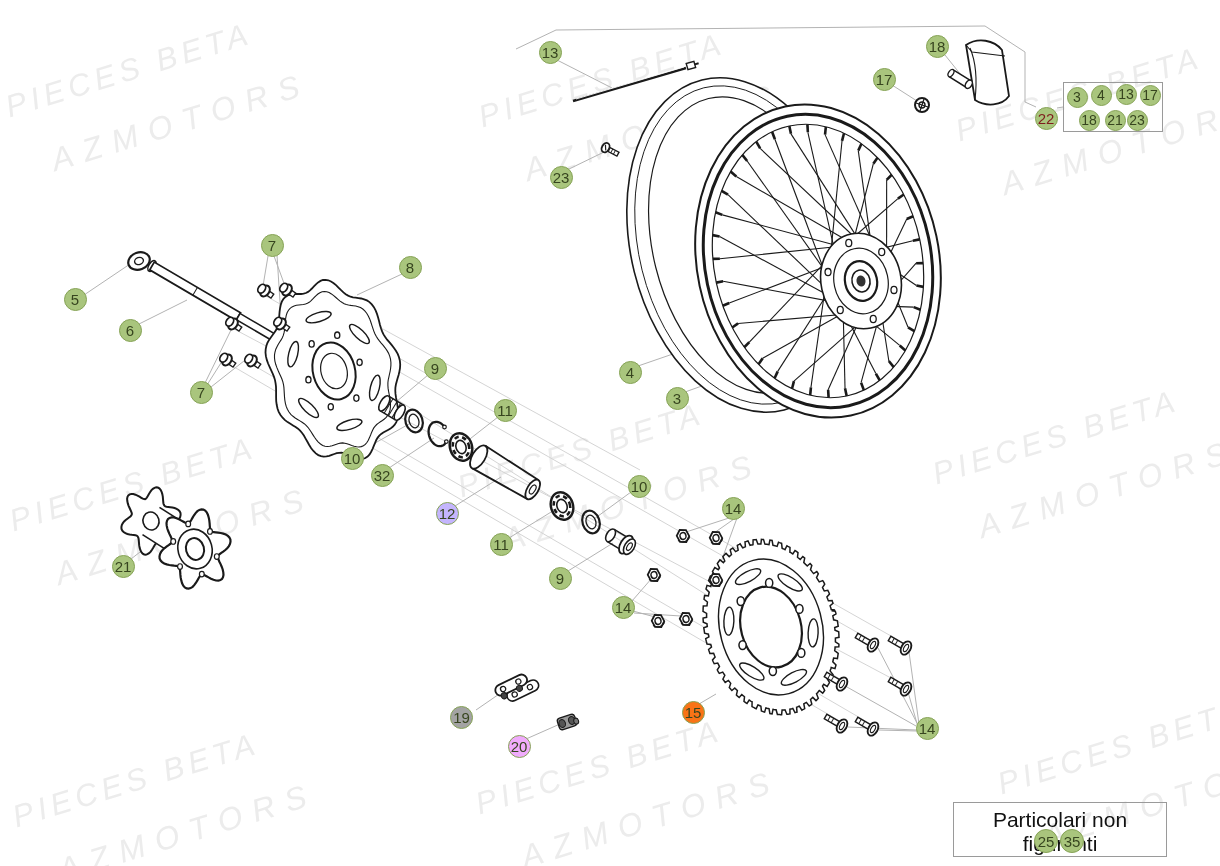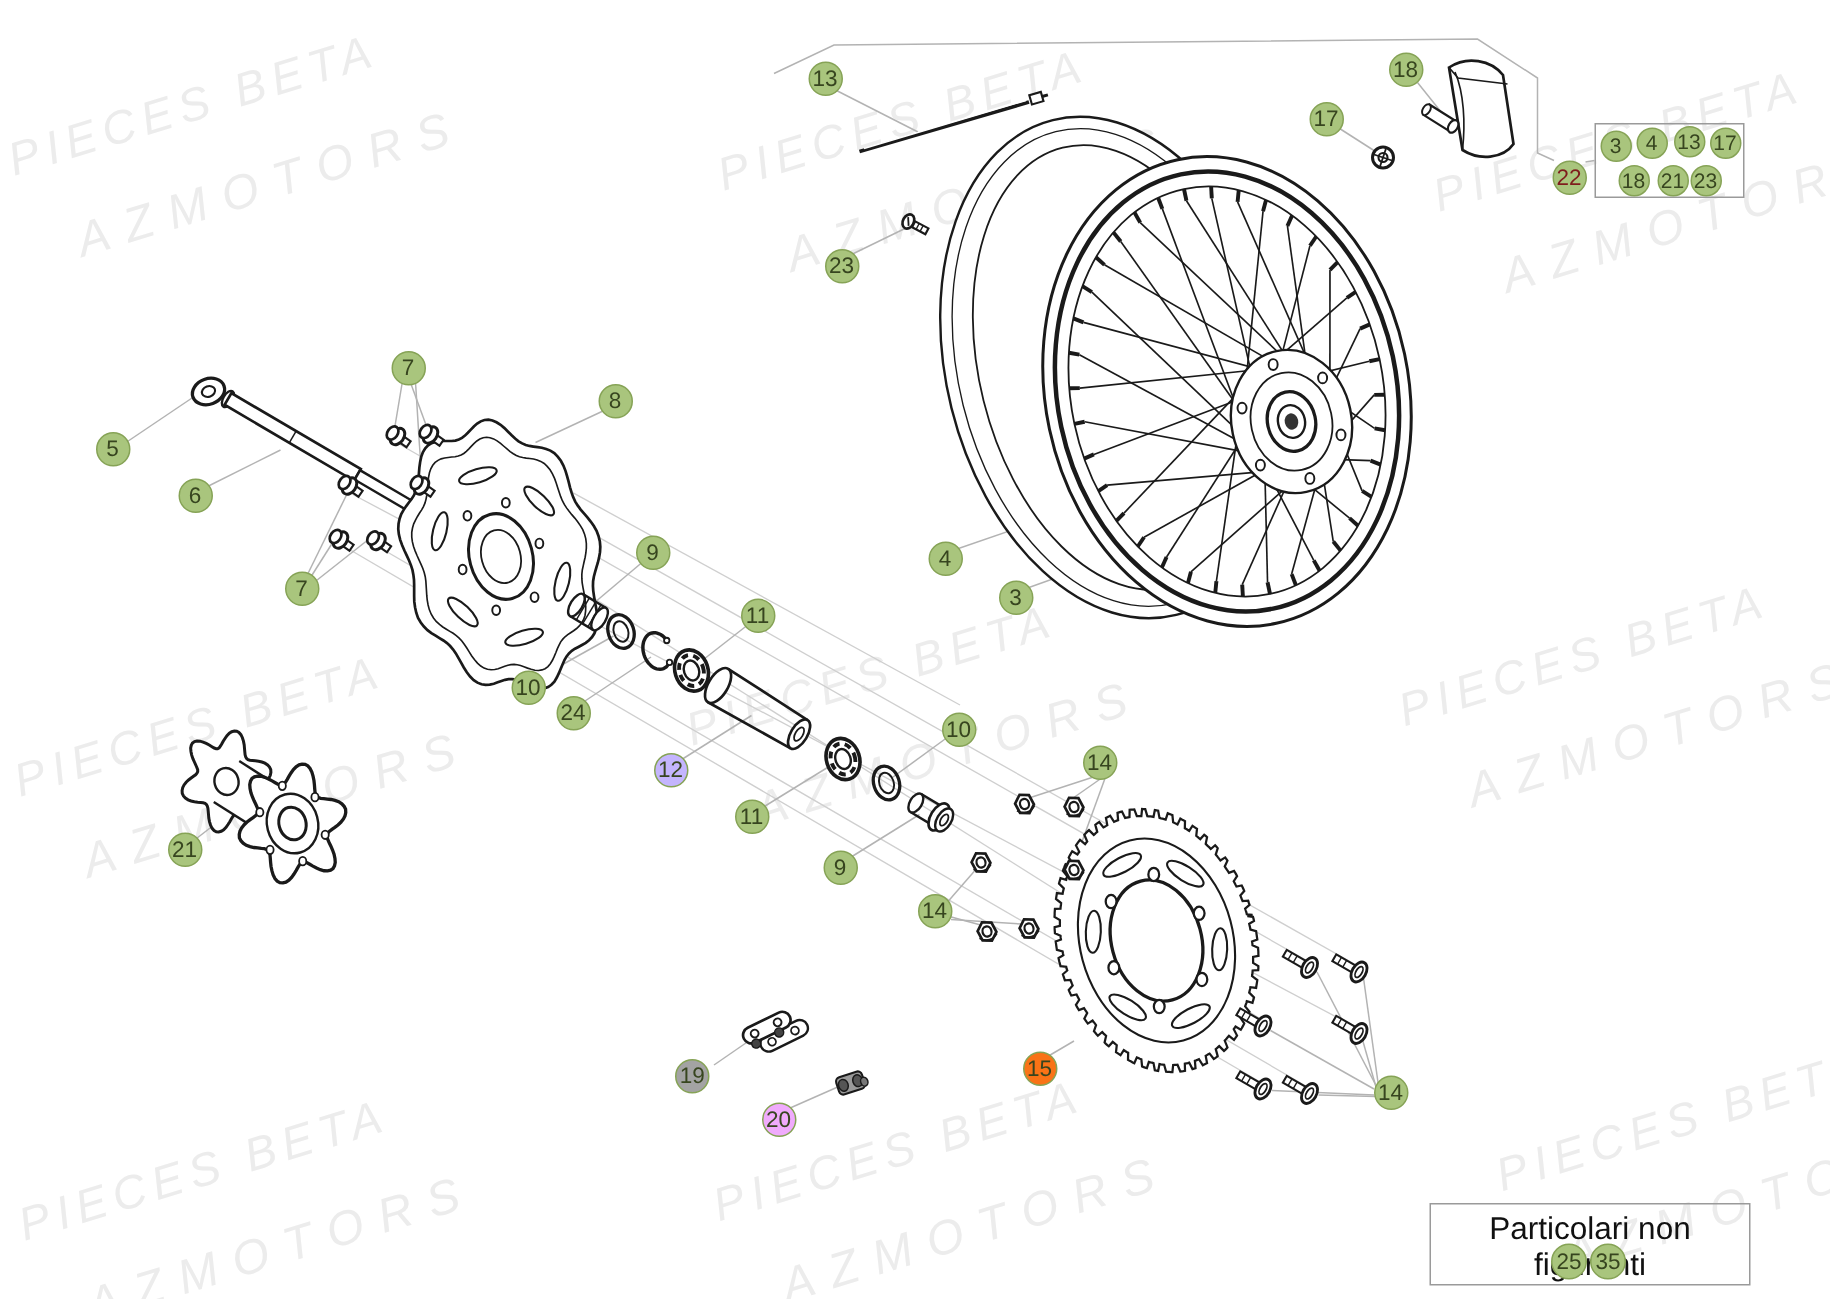--- a/index.html
+++ b/index.html
@@ -513,21 +513,21 @@
     <div class="callout big" style="left: 260.5px; top: 233.5px; background: rgb(169, 197, 125); border: 1px solid rgb(134, 163, 86); color: rgb(55, 69, 31);">7</div>
     <div class="callout big" style="left: 398.5px; top: 255.5px; background: rgb(169, 197, 125); border: 1px solid rgb(134, 163, 86); color: rgb(55, 69, 31);">8</div>
     <div class="callout big" style="left: 63.5px; top: 287.5px; background: rgb(169, 197, 125); border: 1px solid rgb(134, 163, 86); color: rgb(55, 69, 31);">5</div>
     <div class="callout big" style="left: 118.5px; top: 318.5px; background: rgb(169, 197, 125); border: 1px solid rgb(134, 163, 86); color: rgb(55, 69, 31);">6</div>
     <div class="callout big" style="left: 189.5px; top: 380.5px; background: rgb(169, 197, 125); border: 1px solid rgb(134, 163, 86); color: rgb(55, 69, 31);">7</div>
     <div class="callout big" style="left: 423.5px; top: 356.5px; background: rgb(169, 197, 125); border: 1px solid rgb(134, 163, 86); color: rgb(55, 69, 31);">9</div>
     <div class="callout big" style="left: 618.5px; top: 360.5px; background: rgb(169, 197, 125); border: 1px solid rgb(134, 163, 86); color: rgb(55, 69, 31);">4</div>
     <div class="callout big" style="left: 665.5px; top: 386.5px; background: rgb(169, 197, 125); border: 1px solid rgb(134, 163, 86); color: rgb(55, 69, 31);">3</div>
     <div class="callout big" style="left: 493.5px; top: 398.5px; background: rgb(169, 197, 125); border: 1px solid rgb(134, 163, 86); color: rgb(55, 69, 31);">11</div>
     <div class="callout big" style="left: 340.5px; top: 446.5px; background: rgb(169, 197, 125); border: 1px solid rgb(134, 163, 86); color: rgb(55, 69, 31);">10</div>
-    <div class="callout big" style="left: 370.5px; top: 463.5px; background: rgb(169, 197, 125); border: 1px solid rgb(134, 163, 86); color: rgb(55, 69, 31);">24</div>
+    <div class="callout big" style="left: 370.5px; top: 463.5px; background: rgb(169, 197, 125); border: 1px solid rgb(134, 163, 86); color: rgb(55, 69, 31);">32</div>
     <div class="callout big" style="left: 435.5px; top: 501.5px; background: #c4b5fd; border: 1px solid rgb(134, 163, 86); color: rgb(55, 69, 31);">12</div>
     <div class="callout big" style="left: 489.5px; top: 532.5px; background: rgb(169, 197, 125); border: 1px solid rgb(134, 163, 86); color: rgb(55, 69, 31);">11</div>
     <div class="callout big" style="left: 627.5px; top: 474.5px; background: rgb(169, 197, 125); border: 1px solid rgb(134, 163, 86); color: rgb(55, 69, 31);">10</div>
     <div class="callout big" style="left: 548.5px; top: 566.5px; background: rgb(169, 197, 125); border: 1px solid rgb(134, 163, 86); color: rgb(55, 69, 31);">9</div>
     <div class="callout big" style="left: 111.5px; top: 554.5px; background: rgb(169, 197, 125); border: 1px solid rgb(134, 163, 86); color: rgb(55, 69, 31);">21</div>
     <div class="callout big" style="left: 721.5px; top: 496.5px; background: rgb(169, 197, 125); border: 1px solid rgb(134, 163, 86); color: rgb(55, 69, 31);">14</div>
     <div class="callout big" style="left: 611.5px; top: 595.5px; background: rgb(169, 197, 125); border: 1px solid rgb(134, 163, 86); color: rgb(55, 69, 31);">14</div>
     <div class="callout big" style="left: 681.5px; top: 700.5px; background: #f97316; border: 1px solid rgb(134, 163, 86); color: rgb(55, 69, 31);">15</div>
     <div class="callout big" style="left: 915.5px; top: 716.5px; background: rgb(169, 197, 125); border: 1px solid rgb(134, 163, 86); color: rgb(55, 69, 31);">14</div>
     <div class="callout big" style="left: 450px; top: 705.5px; background: #a3a3a3; border: 1px solid rgb(134, 163, 86); color: rgb(55, 69, 31);">19</div>

